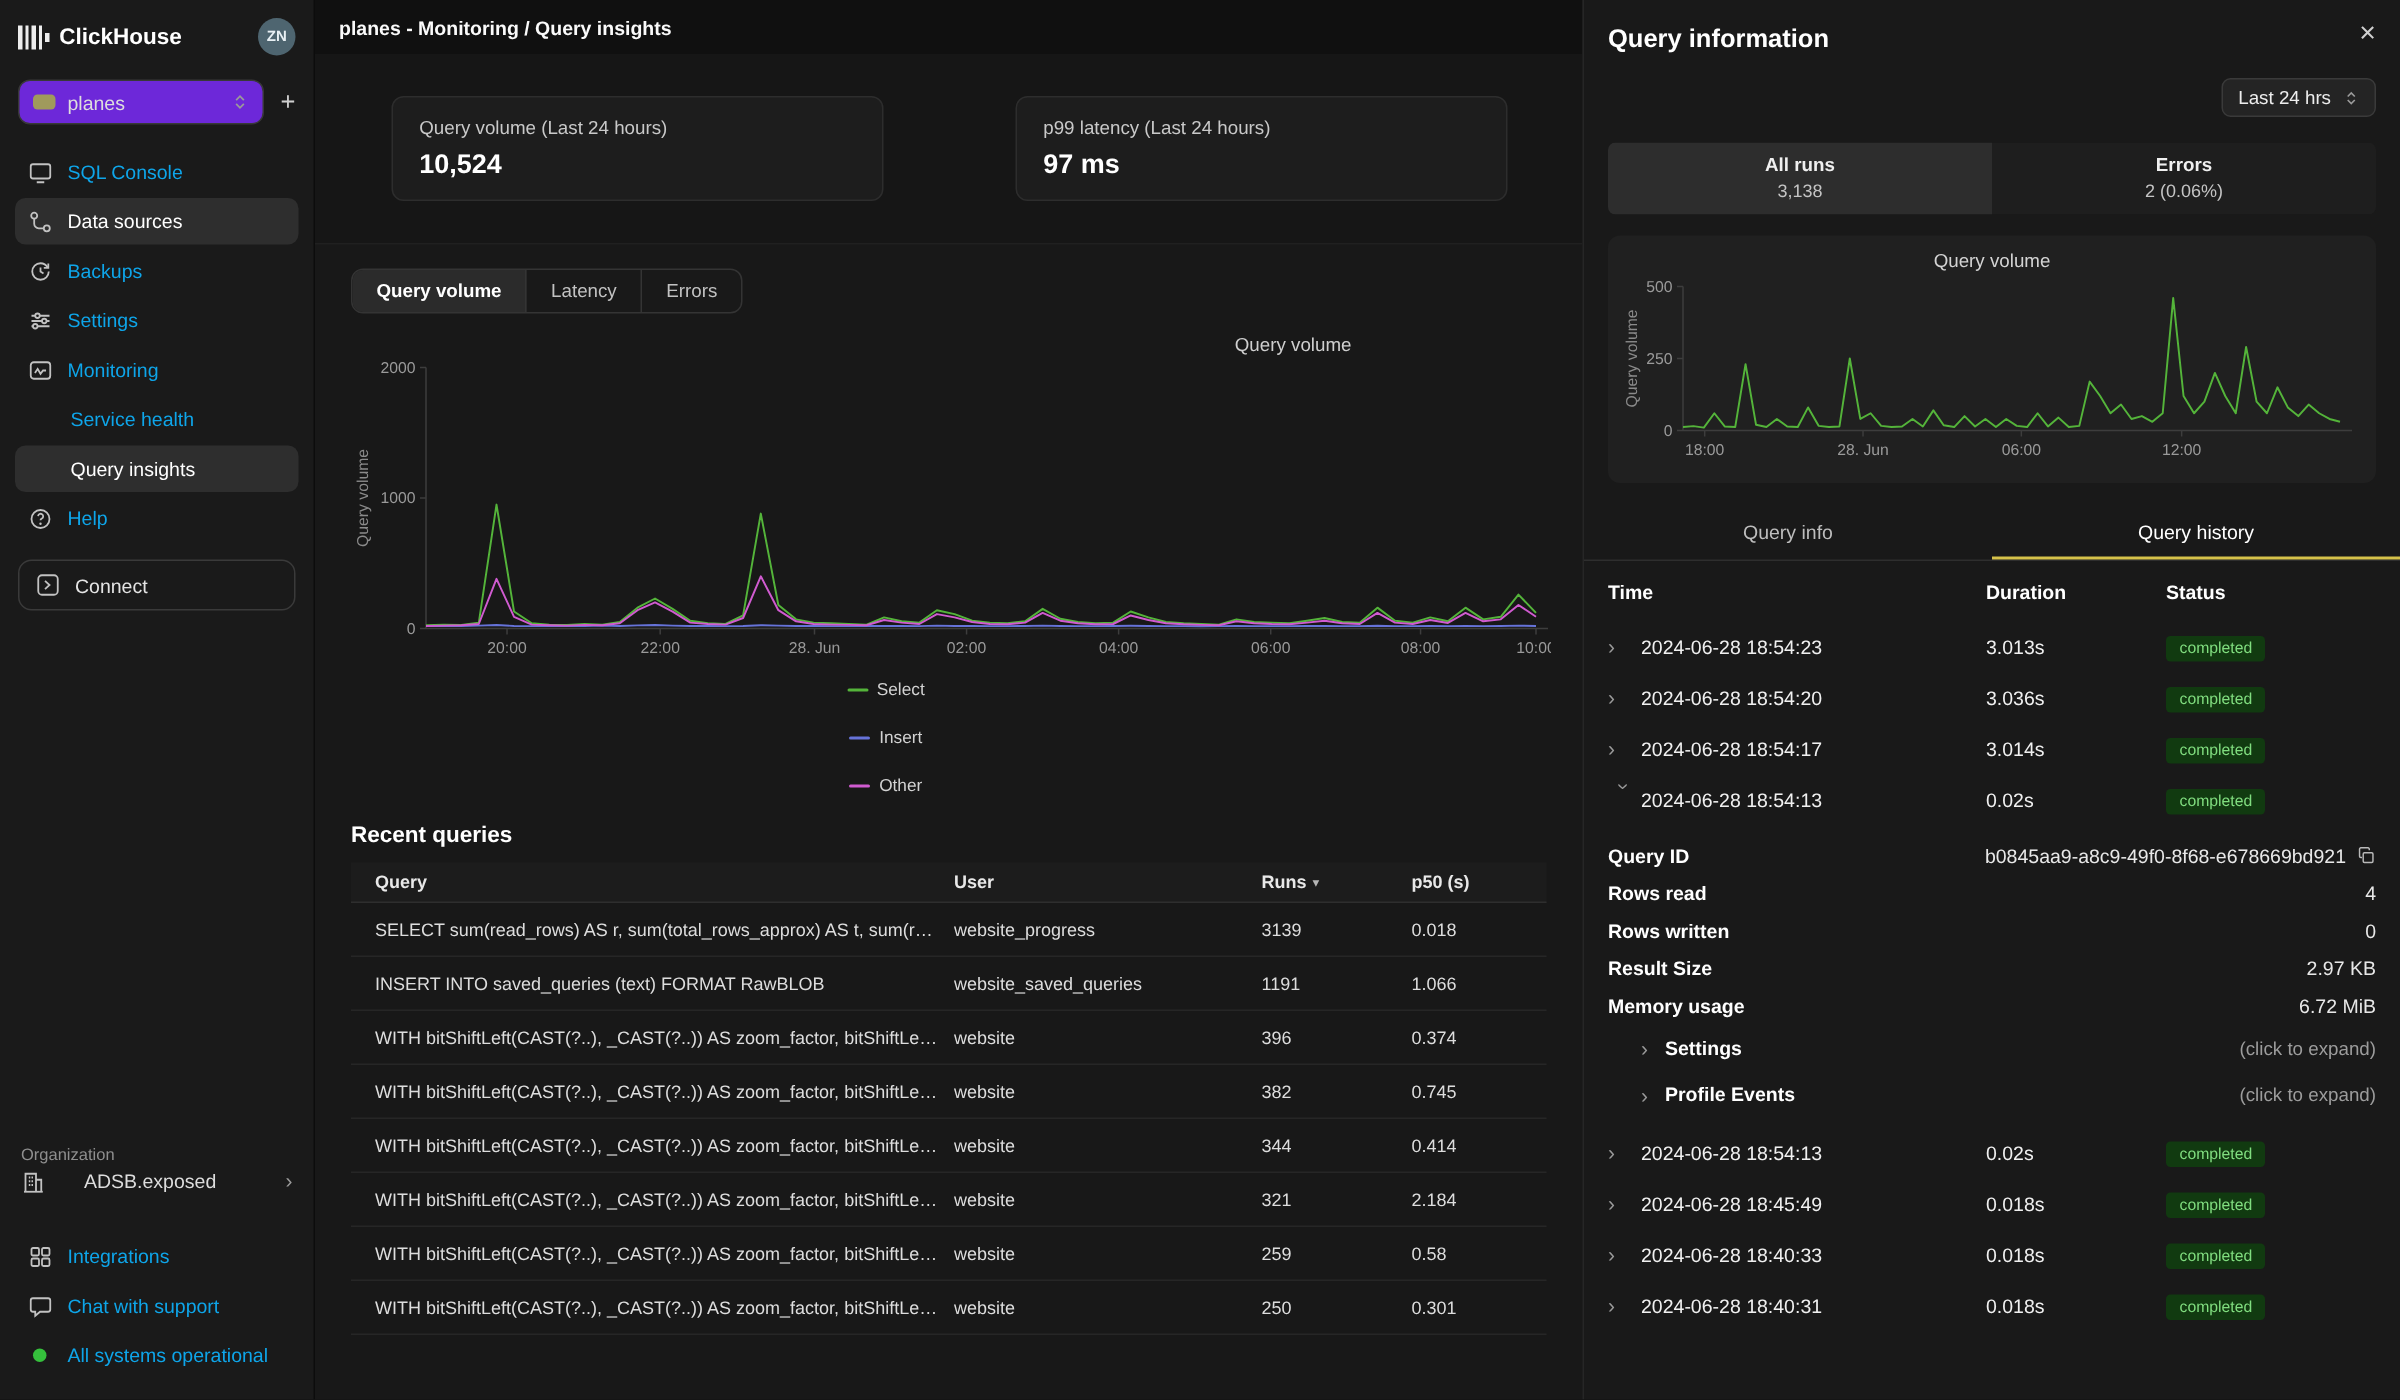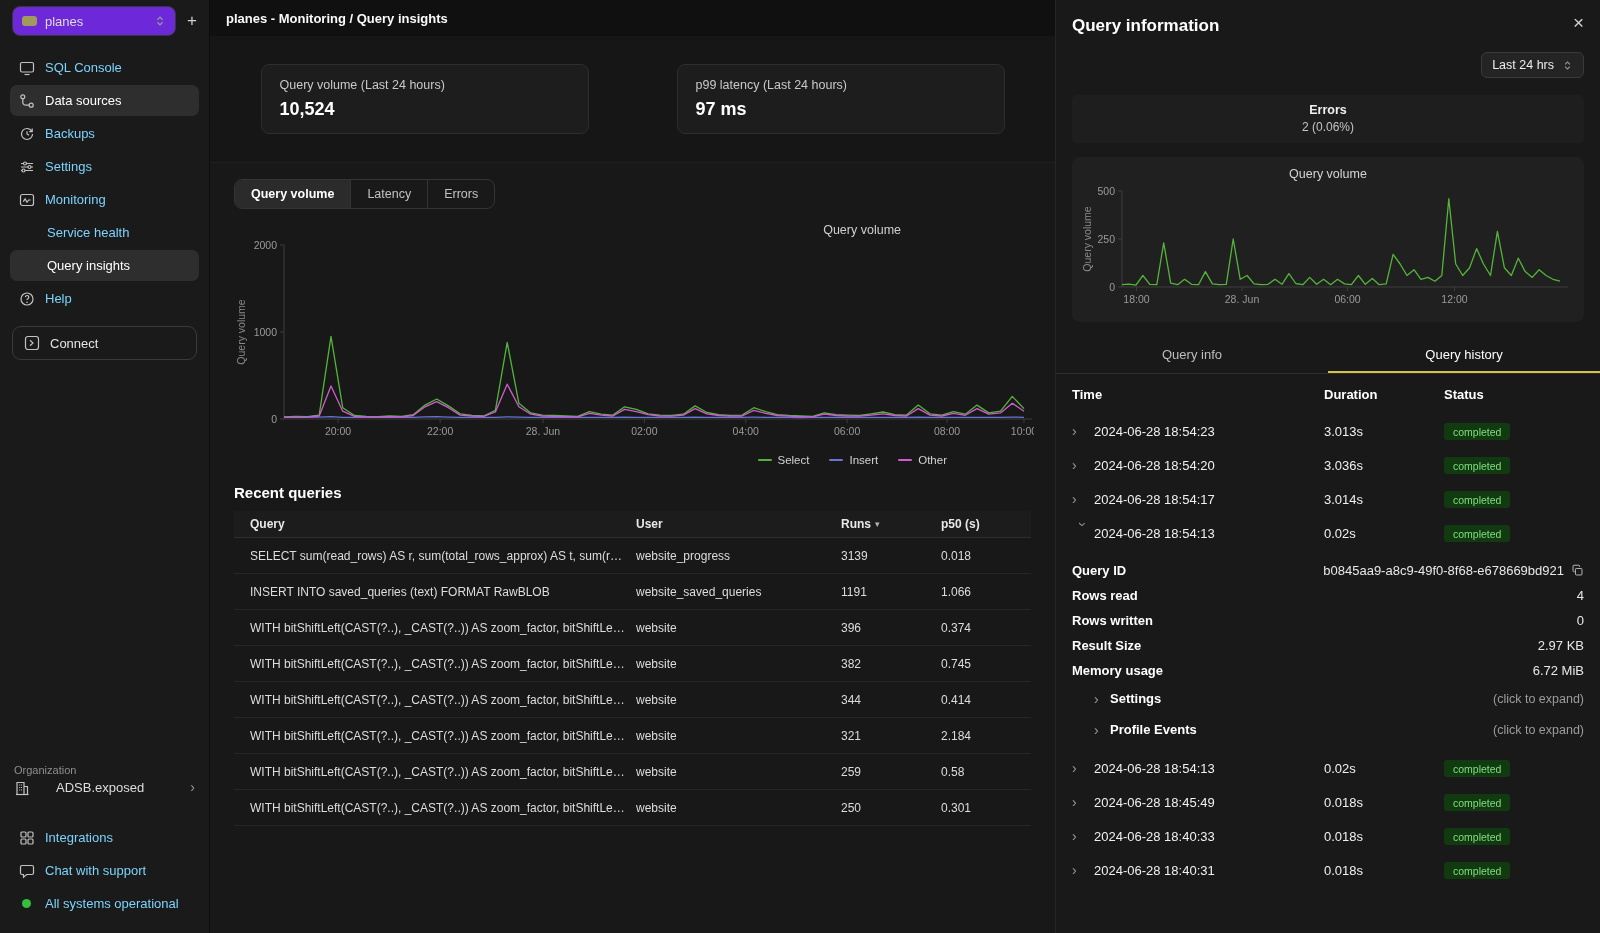--- a/index.html
+++ b/index.html
@@ -19,21 +19,21 @@
   .avatar { margin-left:auto; width:25px; height:25px; border-radius:50%; background:#4e6570;
     color:#e8f0f4; font-size:10px; font-weight:700; display:flex; align-items:center; justify-content:center; }
   .service-row { display:flex; align-items:center; gap:11px; padding:6px 12px 10px; }
   .service-select { flex:1; display:flex; align-items:center; gap:8px; background:#6d28d9;
     border:1px solid #383838; border-radius:8px; height:30px; padding:0 9px; cursor:pointer; }
   .service-chip { width:15px; height:10px; border-radius:3px; background:#a09a5c; }
   .updown { margin-left:auto; color:#9a9a9a; display:flex; }
   .plus-btn { color:#cfcfcf; font-size:17px; cursor:pointer; }
   .nav { padding:6px 10px 0; display:flex; flex-direction:column; gap:2px; }
   .nav-item { display:flex; align-items:center; gap:10px; height:31px; padding:0 9px;
-    border-radius:7px; color:#7dd3fc; cursor:pointer; }
+    border-radius:7px; color:#0ea5e9; cursor:pointer; }
   .nav-item.active { background:#2e2e2e; color:#fff; }
   .nav-item.sub { padding-left:37px; }
   .nicon { display:flex; color:#c2c2c2; }
   .connect-btn { margin:12px 12px 0; border:1px solid #3a3a3a; border-radius:9px; height:34px;
     display:flex; align-items:center; gap:10px; padding:0 11px; color:#e4e4e4; cursor:pointer; }
   .sb-spacer { flex:1; }
   .org-label { padding:8px 14px 4px; font-size:11px; color:#8e8e8e; }
   .org-item { display:flex; gap:26px; height:32px; padding:0 14px; cursor:pointer; }
   .org-chev { margin-left:auto; color:#9a9a9a; font-size:14px; }
   .sb-footer { padding:10px 10px 14px; display:flex; flex-direction:column; gap:2px; }
@@ -51,21 +51,21 @@
   .stat-card { width:328px; background:#1d1d1d; border:1px solid #2d2d2d; border-radius:8px; padding:13px 18px; }
   .stat-label { font-size:12.5px; color:#c9c9c9; }
   .stat-value { margin-top:7px; font-size:18px; font-weight:700; color:#fff; }
   .chart-section { padding:16px 24px 0; }
   .seg-tabs { display:inline-flex; border:1px solid #343434; border-radius:8px; overflow:hidden; background:#191919; }
   .seg-tab { padding:7px 16px; font-size:12.5px; color:#c2c2c2; border-right:1px solid #343434; cursor:pointer; }
   .seg-tab:last-child { border-right:none; }
   .seg-tab.active { background:#2b2b2b; color:#fff; font-weight:700; }
   .chart-title { text-align:right; padding-right:130px; margin-top:14px; font-size:12.5px; color:#cfcfcf; }
   .legend { display:flex; justify-content:flex-end; gap:20px; padding-right:84px; margin-top:2px;
-    font-size:11.5px; color:#d2d2d2; align-items:center; }
+    font-size:11.5px; color:#d2d2d2; align-items:center;flex-direction:column; }
   .legend .sw { display:inline-block; width:14px; height:2.5px; border-radius:2px; margin-right:6px; }
   .legend .li { display:flex; align-items:center; cursor:pointer; }
   .rq-title { font-size:15px; font-weight:700; color:#fff; padding:18px 24px 10px; }
   .rq-table { margin:0 24px; font-size:12px; }
   .rq-row { display:flex; align-items:center; height:36px; border-bottom:1px solid #262626; cursor:pointer; }
   .rq-head { height:27px; color:#e8e8e8; font-weight:700; border-bottom:1px solid #2e2e2e;
     background:#1c1c1c; cursor:default; }
   .c-query { flex:1; padding-left:16px; padding-right:10px; white-space:nowrap; overflow:hidden; text-overflow:ellipsis; }
   .c-user { width:205px; }
   .c-runs { width:100px; display:flex; align-items:center; gap:4px; }
@@ -110,20 +110,31 @@
   .expand-row .chev { width:16px; }
   .e-label { font-weight:700; color:#fff; }
   .e-value { margin-left:auto; color:#9c9c9c; font-size:12.5px; }
 </style>
 </head>
 <body>
 
 <div class="app">
 
   <aside class="sidebar">
+    <div class="sb-header">
+      <span class="logo">
+        <i></i>
+          <i></i>
+          <i></i>
+          <i></i>
+          <i class="short"></i>
+      </span>
+      <span class="brand">ClickHouse</span>
+      <span class="avatar">ZN</span>
+    </div>
 
     <div class="service-row">
       <div class="service-select">
         <span class="service-chip"></span>
         <span>planes</span>
         <span class="updown">
           <svg width="12" height="12" viewBox="0 0 14 14" fill="none" stroke="currentColor" stroke-width="1.4">
               <path d="M4 5.5l3-3 3 3M4 8.5l3 3 3-3"></path>
             </svg>
         </span>
@@ -405,20 +416,24 @@
         <span>Last 24 hrs</span>
         <span class="updown">
           <svg width="11" height="11" viewBox="0 0 14 14" fill="none" stroke="currentColor" stroke-width="1.4">
               <path d="M4 5.5l3-3 3 3M4 8.5l3 3 3-3"></path>
             </svg>
         </span>
       </div>
     </div>
 
     <div class="sum-tabs">
+      <div class="sum-tab active">
+        <div class="sum-label">All runs</div>
+        <div class="sum-value">3,138</div>
+      </div>
       <div class="sum-tab">
         <div class="sum-label">Errors</div>
         <div class="sum-value">2 (0.06%)</div>
       </div>
     </div>
 
     <div class="mini-card">
       <div class="mini-title">Query volume</div>
       <div><svg width="490" height="130">
             <line x1="42" y1="8" x2="42" y2="104" stroke="#3d3d3d"></line>

